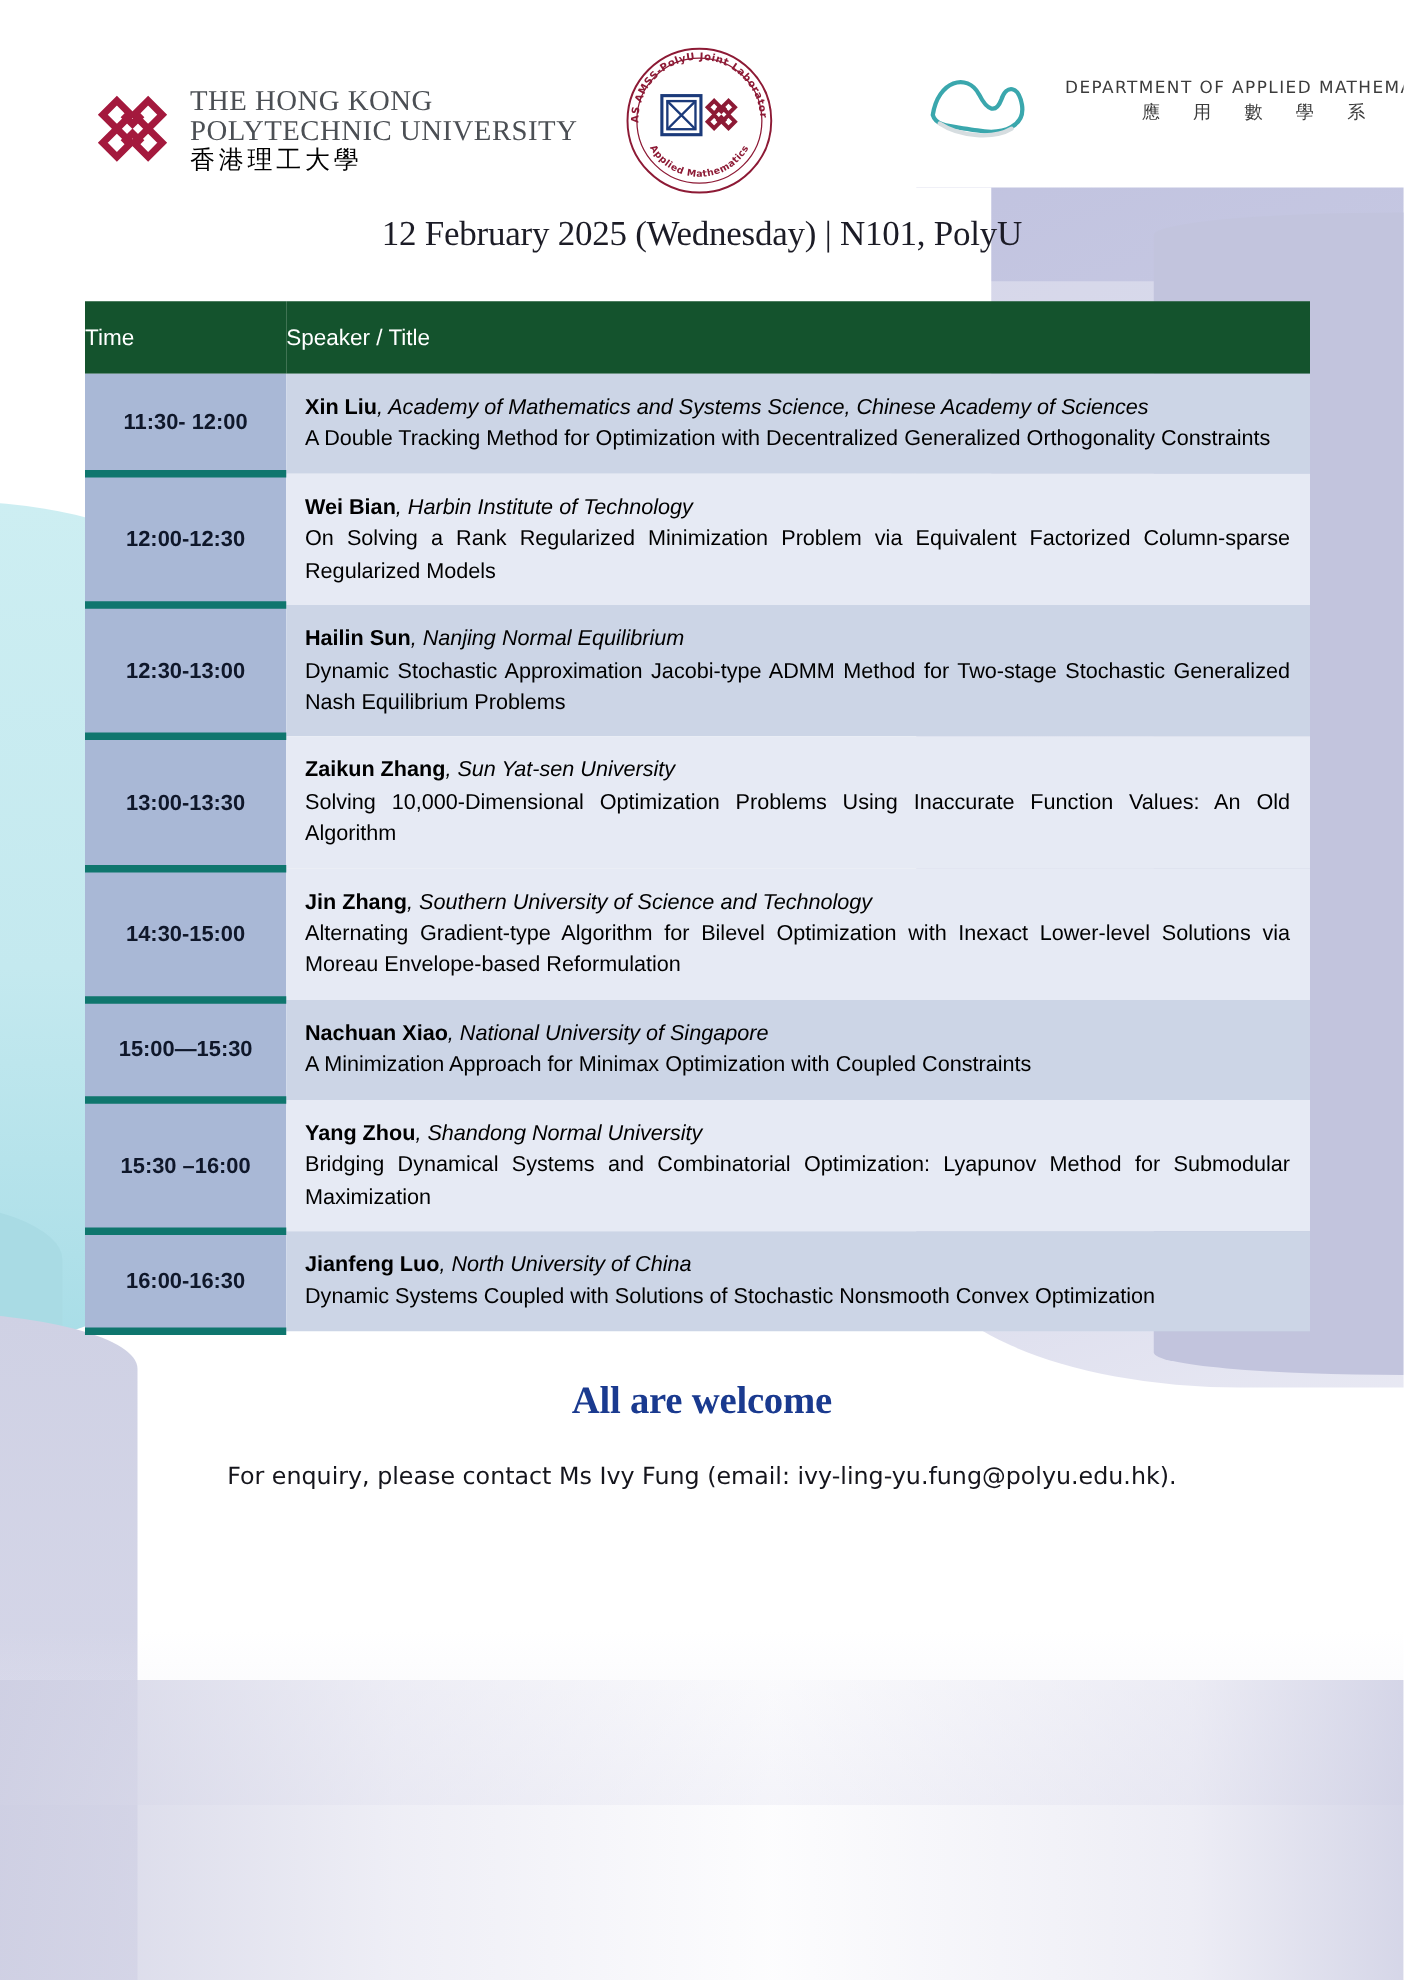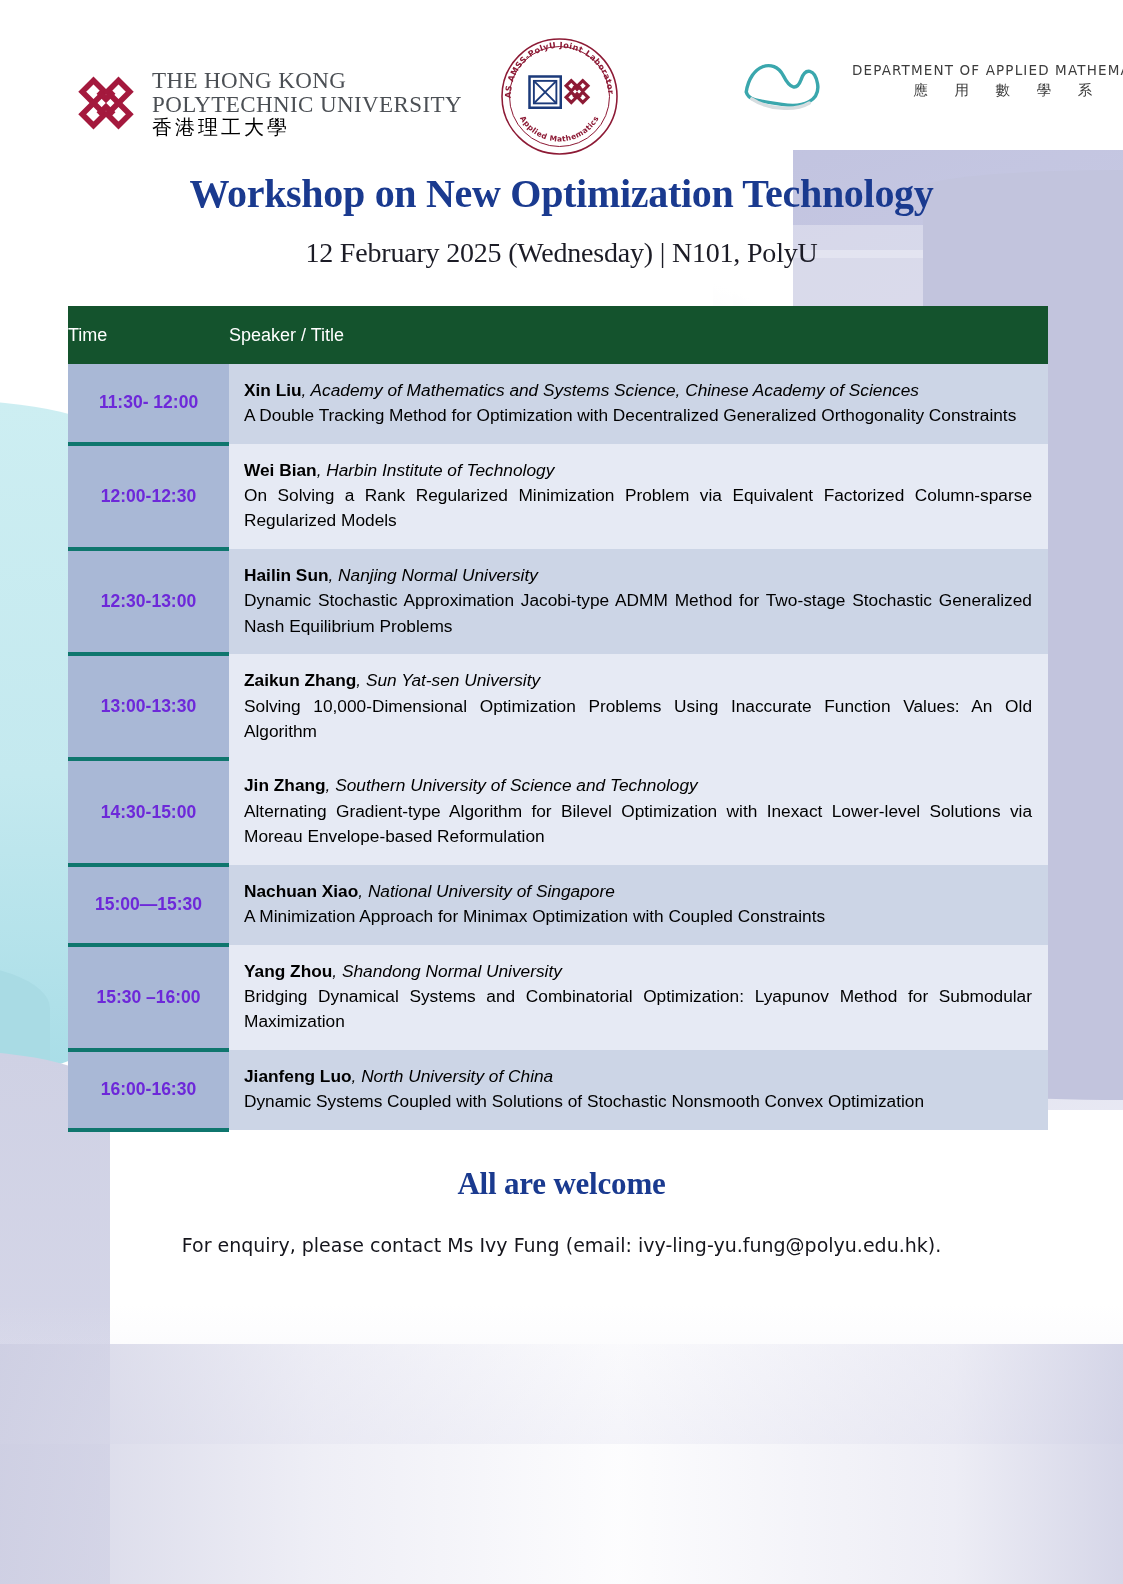--- a/index.html
+++ b/index.html
@@ -197,27 +197,27 @@
     text-align: left;
     padding: 19px 0 18px 0;
     font-family: "Liberation Sans", sans-serif;
   }
   th.th-time { width: 161px; padding-left: 53px; }
   th.th-speaker { padding-left: 15px; }
 
   td.time {
     width: 161px;
     background: #a9b8d6;
-    color: #6d28d9;
+    color: #0f172a;
     font-size: 17.5px;
     font-weight: 700;
     text-align: center;
     vertical-align: middle;
     font-family: "Liberation Sans", sans-serif;
-    border-bottom: 4px solid #0f766e;
+    border-bottom: 6px solid #0f766e;
   }
   td.body {
     padding: 14px 16px 15px 15px;
     vertical-align: middle;
     font-size: 17.3px;
     line-height: 1.47;
     color: #000000;
     text-align: justify;
     text-justify: inter-word;
     font-family: "Liberation Sans", sans-serif;
@@ -327,21 +327,20 @@
           <path d="M20 74 C 44 90, 84 92, 104 80" fill="none" stroke="#d6dde0" stroke-width="5" stroke-linecap="round"></path>
         </svg>
         <div class="amat-text">
           <div class="amat-en">DEPARTMENT OF APPLIED MATHEMATICS</div>
           <div class="amat-zh">應 用 數 學 系</div>
         </div>
       </div>
     </div>
 
     <div class="title-block">
-      <div class="main-title">Workshop on New Optimization Technology</div>
       <div class="sub-title">12 February 2025 (Wednesday) | N101, PolyU</div>
     </div>
 
 
     <div class="table-wrap">
       <table class="sched">
         <thead>
           <tr>
             <th class="th-time">Time</th>
             <th class="th-speaker">Speaker / Title</th>
@@ -361,21 +360,21 @@
             <td class="time">12:00-12:30</td>
             <td class="body">
               <span class="speaker">Wei Bian</span><span class="affil">, Harbin Institute of Technology</span>
               <span class="talk">On Solving a Rank Regularized Minimization Problem via Equivalent Factorized Column-sparse Regularized Models</span>
             </td>
           </tr>
 
           <tr class="alt-dark">
             <td class="time">12:30-13:00</td>
             <td class="body">
-              <span class="speaker">Hailin Sun</span><span class="affil">, Nanjing Normal University</span>
+              <span class="speaker">Hailin Sun</span><span class="affil">, Nanjing Normal Equilibrium</span>
               <span class="talk">Dynamic Stochastic Approximation Jacobi-type ADMM Method for Two-stage Stochastic Generalized Nash Equilibrium Problems</span>
             </td>
           </tr>
 
           <tr class="alt-light">
             <td class="time">13:00-13:30</td>
             <td class="body">
               <span class="speaker">Zaikun Zhang</span><span class="affil">, Sun Yat-sen University</span>
               <span class="talk">Solving 10,000-Dimensional Optimization Problems Using Inaccurate Function Values: An Old Algorithm</span>
             </td>

